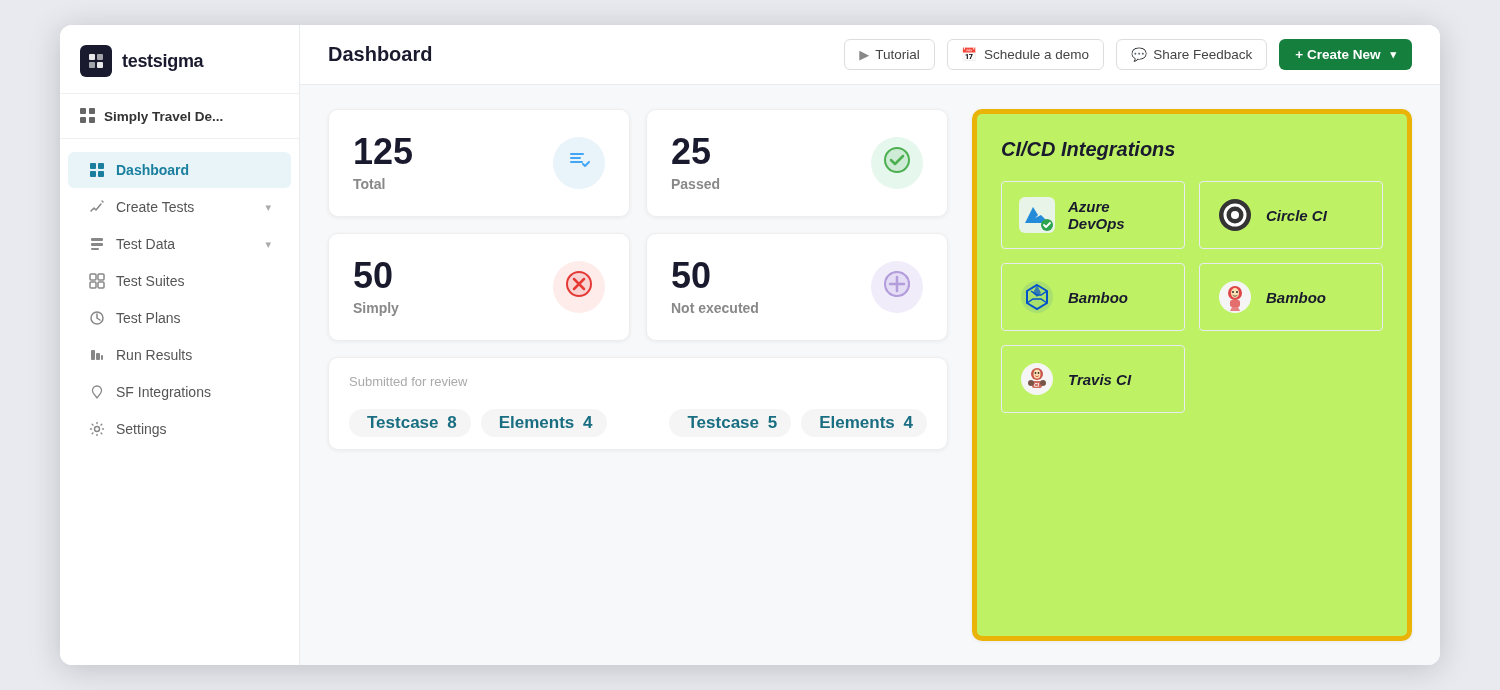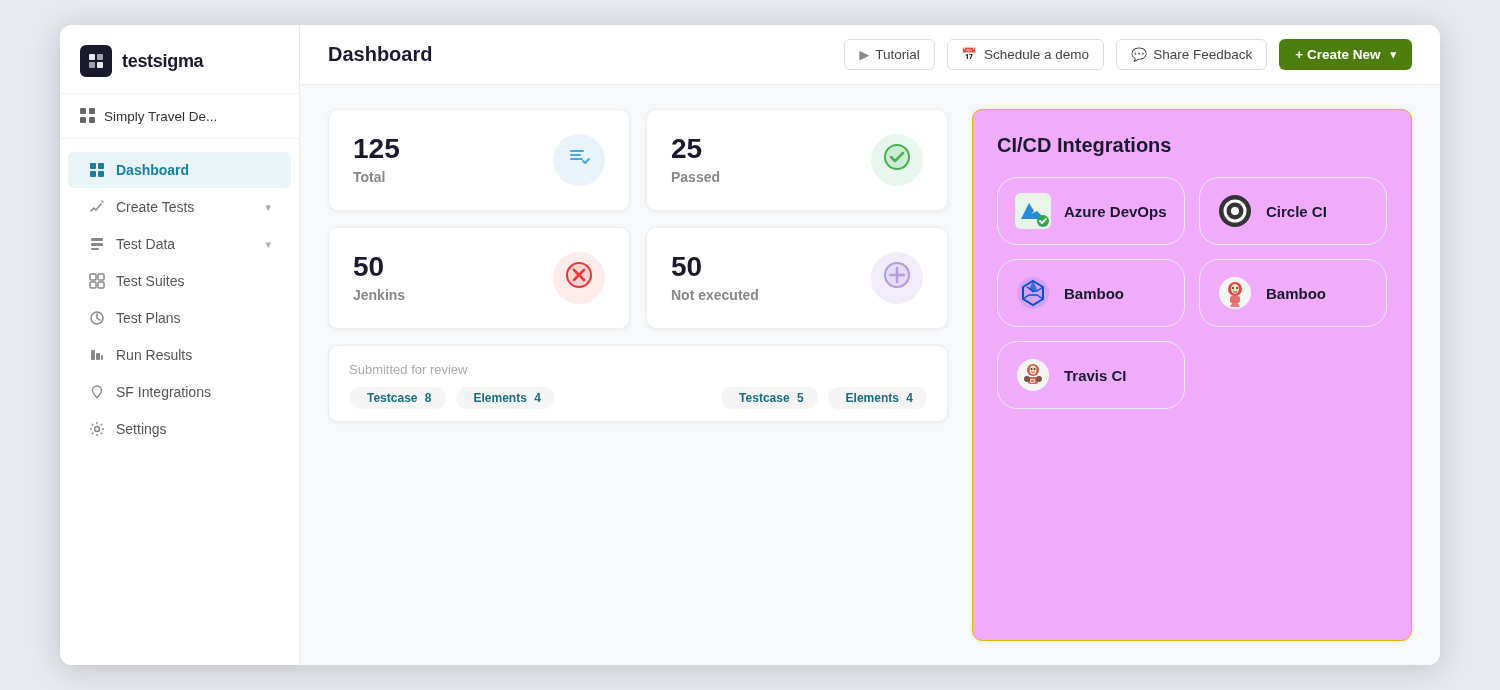--- a/index.html
+++ b/index.html
@@ -72,21 +72,21 @@
     }
     .workspace-dots span {
       width: 6px;
       height: 6px;
       background: #666;
       border-radius: 1px;
     }
     .workspace-name {
       font-size: 13.5px;
       color: #333;
-      font-weight: 400;
+      font-weight: 700;
     }
     .sidebar-nav {
       padding: 12px 0;
       flex: 1;
     }
     .nav-item {
       display: flex;
       align-items: center;
       gap: 10px;
       padding: 9px 20px;
@@ -153,21 +153,21 @@
       padding: 7px 14px;
       border: 1px solid #ddd;
       border-radius: 6px;
       background: #fff;
       font-size: 13.5px;
       color: #444;
       cursor: pointer;
     }
     .header-btn .btn-icon { font-size: 13px; color: #888; }
     .create-btn {
-      background: #4d7c0f;
+      background: #15803d;
       color: #fff;
       border: none;
       border-radius: 6px;
       padding: 8px 16px;
       font-size: 13.5px;
       font-weight: 600;
       display: flex;
       align-items: center;
       gap: 6px;
       cursor: pointer;
@@ -199,21 +199,21 @@
       border-radius: 10px;
       padding: 24px 24px;
       display: flex;
       align-items: center;
       justify-content: space-between;
       box-shadow: 0 1px 4px rgba(0,0,0,0.06);
       border: 1px solid #eee;
     }
     .stat-info {}
     .stat-number {
-      font-size: 28px;
+      font-size: 36px;
       font-weight: 700;
       color: #1a1a2e;
       line-height: 1;
     }
     .stat-label {
       font-size: 14px;
       color: #888;
       margin-top: 6px;
       font-weight: bold;
     }
@@ -236,58 +236,59 @@
       background: #fff;
       border-radius: 10px;
       padding: 16px 20px 12px;
       border: 1px solid #eee;
       box-shadow: 0 1px 4px rgba(0,0,0,0.06);
     }
     .review-title {
       font-size: 13px;
       color: #aaa;
       font-weight: 500;
-      margin-bottom: 10px;
+      margin-bottom: 20px;
     }
     .review-pills {
       display: flex;
       gap: 10px;
     }
     .review-pill {
       background: #f5f5f5;
       border-radius: 20px;
       padding: 4px 14px;
-      font-size: 12px;
+      font-size: 17px;
       color: #666;
     }
     .review-pill span { color: #1a6e82; font-weight: 600; margin-left: 4px; }
 
     
     .cicd-panel {
       width: 440px;
-      background: #f0abfc;
+      background: #bef264;
       border-radius: 10px;
       padding: 24px;
       box-shadow: 0 1px 4px rgba(0,0,0,0.06);
-      border: 1px solid #eab308;
+      border: 5px solid #eab308;
+      font-style: italic;
     }
     .cicd-title {
       font-size: 20px;
       font-weight: 700;
       color: #1a1a2e;
       margin-bottom: 20px;
     }
     .cicd-grid {
       display: grid;
       grid-template-columns: 1fr 1fr;
       gap: 14px;
     }
     .cicd-card {
       border: 1px solid #e8ecf0;
-      border-radius: 20px;
+      border-radius: 4px;
       padding: 14px 16px;
       display: flex;
       align-items: center;
       gap: 12px;
       cursor: pointer;
       transition: box-shadow 0.15s;
     }
     .cicd-logo {
       width: 38px;
       height: 38px;
@@ -486,21 +487,21 @@
                   <circle cx="15" cy="15" r="12" stroke="#4caf50" stroke-width="2"></circle>
                   <path d="M9 15l4 4 8-8" stroke="#4caf50" stroke-width="2.5" stroke-linecap="round" stroke-linejoin="round"></path>
                 </svg>
               </span>
             </div>
           </div>
 
           <div class="stat-card">
             <div class="stat-info">
               <div class="stat-number">50</div>
-              <div class="stat-label">Jenkins</div>
+              <div class="stat-label">Simply</div>
             </div>
             <div class="stat-icon-wrap icon-red">
               <span>
                 <svg width="30" height="30" viewBox="0 0 30 30" fill="none">
                   <circle cx="15" cy="15" r="12" fill="#e53935" opacity="0.13"></circle>
                   <circle cx="15" cy="15" r="12" stroke="#e53935" stroke-width="2"></circle>
                   <path d="M10 10l10 10M20 10L10 20" stroke="#e53935" stroke-width="2.5" stroke-linecap="round"></path>
                 </svg>
               </span>
             </div>

